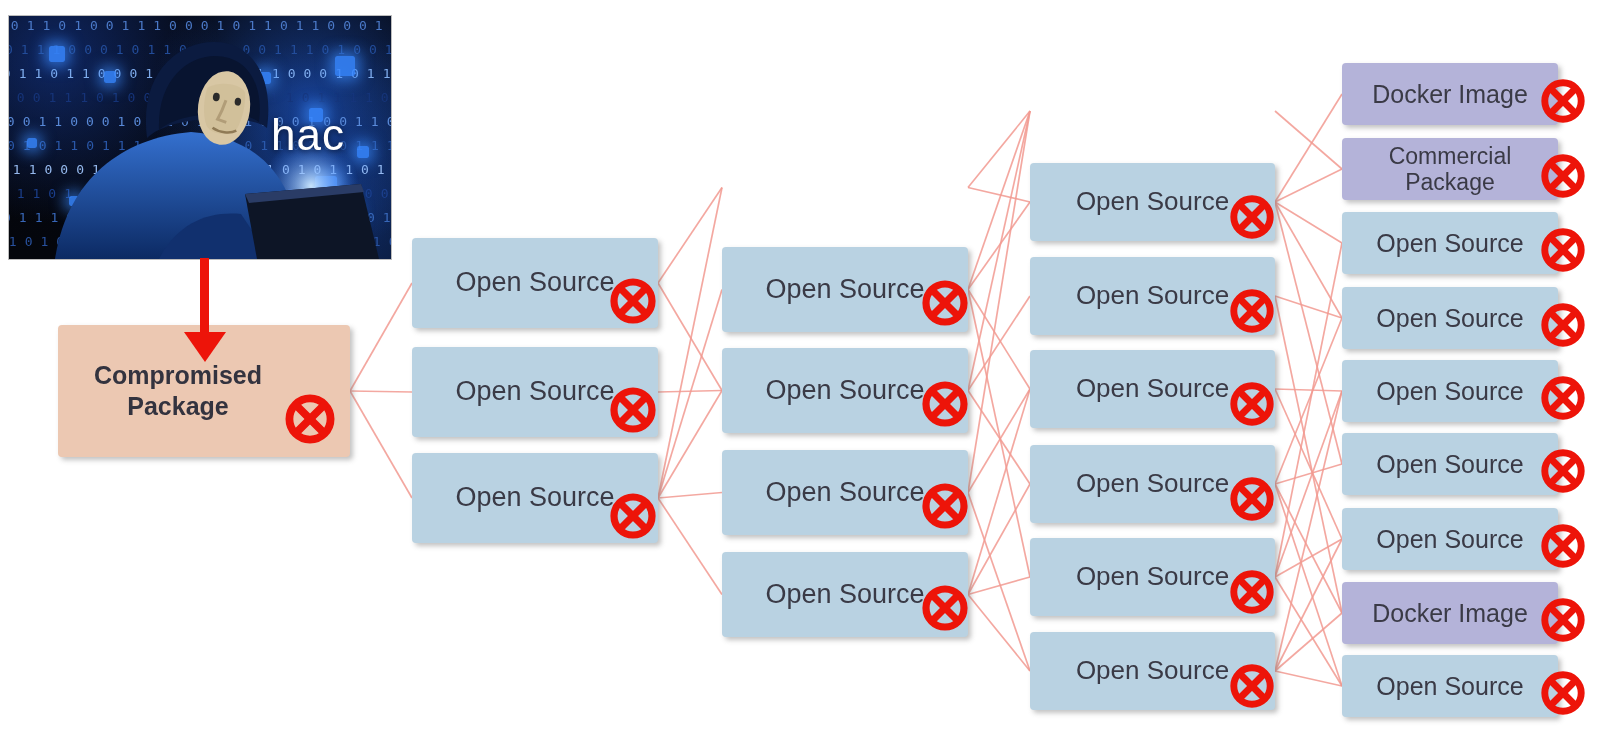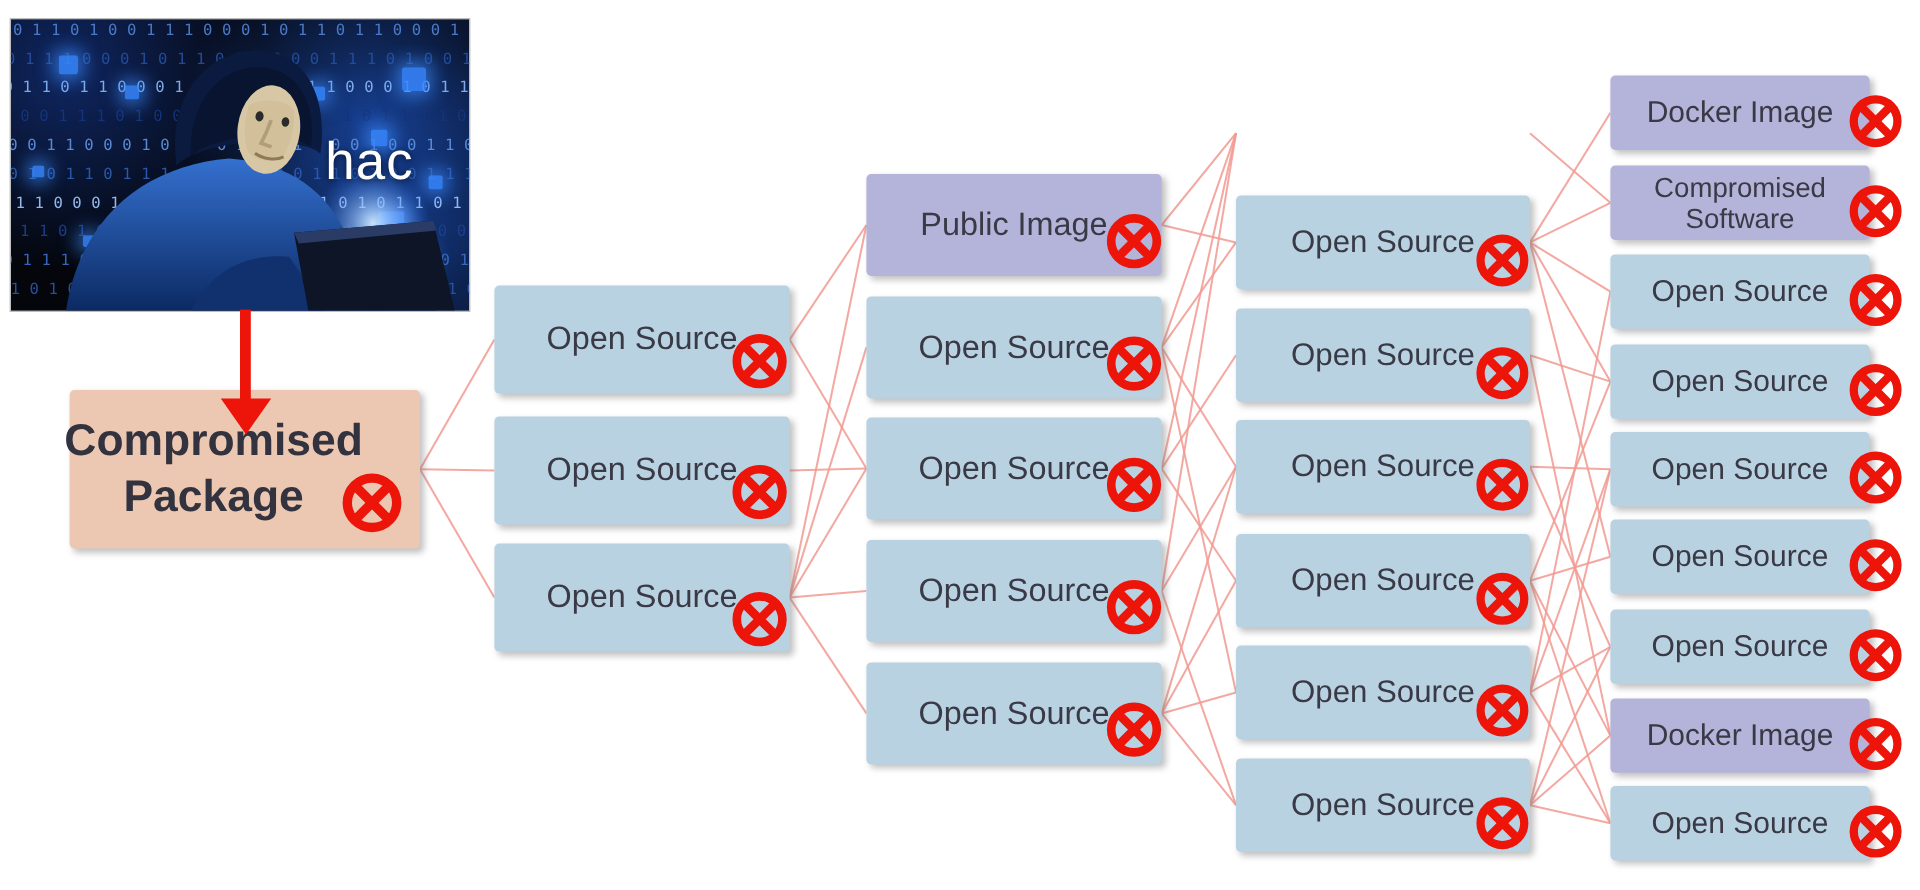--- a/index.html
+++ b/index.html
@@ -19,21 +19,21 @@
   .node{
     position:absolute;z-index:2;display:flex;align-items:center;justify-content:center;
     border-radius:4px;box-shadow:3px 3px 5px rgba(120,120,120,.45);
   }
   .node .lbl{text-align:center;line-height:1.15;}
   .node .icon{position:absolute;}
   .t-open_source{background:var(--blue-node);}
   .t-image{background:var(--purple-node);}
   .t-compromised{background:var(--salmon-node);}
   #root-node{left:58px;top:325px;width:292px;height:132px;}
-  #root-node .lbl{font-weight:bold;font-size:37px;line-height:1.26;padding-right:52px;color:#33333f;}
+  #root-node .lbl{font-weight:bold;font-size:25px;line-height:1.26;padding-right:52px;color:#33333f;}
   
   #meme{
     position:absolute;left:8px;top:15px;width:382px;height:243px;z-index:2;
     overflow:hidden;border:1px solid #bdbdbd;
     background:
       radial-gradient(circle at 78% 35%, rgba(35,100,230,.55), transparent 46%),
       radial-gradient(circle at 12% 18%, rgba(25,70,180,.5), transparent 42%),
       radial-gradient(circle at 88% 82%, rgba(30,90,210,.45), transparent 46%),
       linear-gradient(#05070f,#04060c);
   }
@@ -196,28 +196,20 @@
   </svg>
     </div>
     <div class="node t-open_source" style="left: 412px; top: 453px; width: 246px; height: 90px;">
       <div class="lbl" style="font-size: 27px;">Open Source</div>
       <svg class="icon" width="48" height="48" viewBox="0 0 48 48" style="right: 1px; bottom: 3px;">
     <circle cx="24" cy="24" r="19" fill="none" stroke="#ed1409" stroke-width="7.2"></circle>
     <line x1="11" y1="11" x2="37" y2="37" stroke="#ed1409" stroke-width="7.2" stroke-linecap="round"></line>
     <line x1="37" y1="11" x2="11" y2="37" stroke="#ed1409" stroke-width="7.2" stroke-linecap="round"></line>
   </svg>
     </div>
-    <div class="node t-image" style="left: 722px; top: 145px; width: 246px; height: 85px;">
-      <div class="lbl" style="font-size: 27px;">Public Image</div>
-      <svg class="icon" width="48" height="48" viewBox="0 0 48 48" style="right: -1px; bottom: 5px;">
-    <circle cx="24" cy="24" r="19" fill="none" stroke="#ed1409" stroke-width="7.2"></circle>
-    <line x1="11" y1="11" x2="37" y2="37" stroke="#ed1409" stroke-width="7.2" stroke-linecap="round"></line>
-    <line x1="37" y1="11" x2="11" y2="37" stroke="#ed1409" stroke-width="7.2" stroke-linecap="round"></line>
-  </svg>
-    </div>
     <div class="node t-open_source" style="left: 722px; top: 247px; width: 246px; height: 85px;">
       <div class="lbl" style="font-size: 27px;">Open Source</div>
       <svg class="icon" width="48" height="48" viewBox="0 0 48 48" style="right: -1px; bottom: 5px;">
     <circle cx="24" cy="24" r="19" fill="none" stroke="#ed1409" stroke-width="7.2"></circle>
     <line x1="11" y1="11" x2="37" y2="37" stroke="#ed1409" stroke-width="7.2" stroke-linecap="round"></line>
     <line x1="37" y1="11" x2="11" y2="37" stroke="#ed1409" stroke-width="7.2" stroke-linecap="round"></line>
   </svg>
     </div>
     <div class="node t-open_source" style="left: 722px; top: 348px; width: 246px; height: 85px;">
       <div class="lbl" style="font-size: 27px;">Open Source</div>
@@ -293,21 +285,21 @@
     </div>
     <div class="node t-image" style="left: 1342px; top: 63px; width: 216px; height: 62px;">
       <div class="lbl" style="font-size: 25px;">Docker Image</div>
       <svg class="icon" width="46" height="46" viewBox="0 0 48 48" style="right: -28px; bottom: 1px;">
     <circle cx="24" cy="24" r="19" fill="none" stroke="#ed1409" stroke-width="7.2"></circle>
     <line x1="11" y1="11" x2="37" y2="37" stroke="#ed1409" stroke-width="7.2" stroke-linecap="round"></line>
     <line x1="37" y1="11" x2="11" y2="37" stroke="#ed1409" stroke-width="7.2" stroke-linecap="round"></line>
   </svg>
     </div>
     <div class="node t-image" style="left: 1342px; top: 138px; width: 216px; height: 62px;">
-      <div class="lbl" style="font-size: 23px; width: 175px;">Compromised Software</div>
+      <div class="lbl" style="font-size: 23px; width: 175px;">Commercial Package</div>
       <svg class="icon" width="46" height="46" viewBox="0 0 48 48" style="right: -28px; bottom: 1px;">
     <circle cx="24" cy="24" r="19" fill="none" stroke="#ed1409" stroke-width="7.2"></circle>
     <line x1="11" y1="11" x2="37" y2="37" stroke="#ed1409" stroke-width="7.2" stroke-linecap="round"></line>
     <line x1="37" y1="11" x2="11" y2="37" stroke="#ed1409" stroke-width="7.2" stroke-linecap="round"></line>
   </svg>
     </div>
     <div class="node t-open_source" style="left: 1342px; top: 212px; width: 216px; height: 62px;">
       <div class="lbl" style="font-size: 25px;">Open Source</div>
       <svg class="icon" width="46" height="46" viewBox="0 0 48 48" style="right: -28px; bottom: 1px;">
     <circle cx="24" cy="24" r="19" fill="none" stroke="#ed1409" stroke-width="7.2"></circle>

